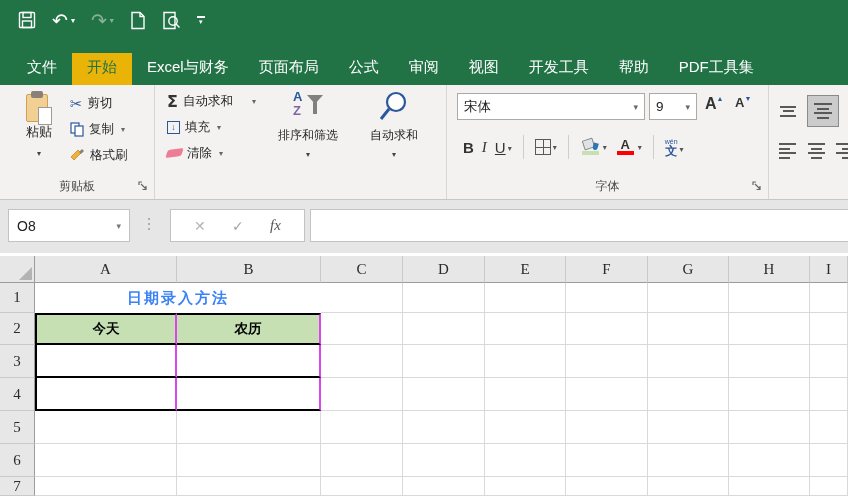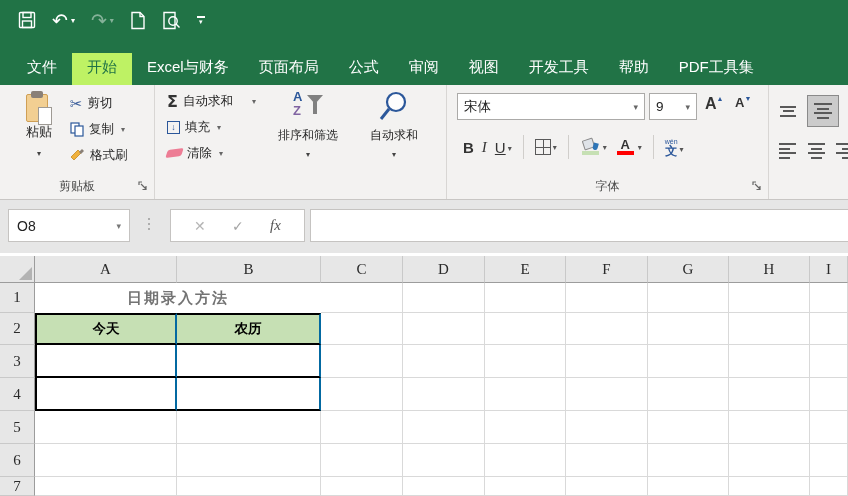--- a/index.html
+++ b/index.html
@@ -14,21 +14,21 @@
   .qat-arrow { font-size:8px; color:#fff; margin-left:3px; }
   .qat-undo, .qat-redo { font-size:19px; line-height:1; font-family:"DejaVu Sans",sans-serif; }
   .dim { opacity:.45; }
   .qat-more { display:flex; flex-direction:column; align-items:center; gap:1px; }
   .qat-more .bar { width:8px; height:1.5px; background:#fff; }
   .qat-more .arr { font-size:7px; color:#fff; line-height:5px; }
 
   
   .tabrow { height:45px; background:#217346; display:flex; align-items:flex-end; padding-left:12px; }
   .tab { color:#fff; font-size:15px; padding:5px 15px 8px; white-space:nowrap; cursor:default; }
-  .tab.active { background:#bef264; color:#217346; }
+  .tab.active { background:#eab308; color:#217346; }
 
   
   .ribbon { height:115px; background:#f3f2f1; border-bottom:1px solid #c8c6c4;
     display:flex; position:relative; }
   .rgroup { position:relative; height:100%; border-right:1px solid #d8d6d4; flex-shrink:0; }
   .rgroup-label { position:absolute; bottom:4px; left:0; right:0; text-align:center;
     font-size:12px; color:#4a4a4a; }
   .launcher { position:absolute; bottom:4px; right:6px; cursor:default; }
 
   .g-clip { width:155px; }
@@ -143,21 +143,21 @@
   .rh { background:#e7e7e7; border-right:1px solid #9c9c9c; border-bottom:1px solid #c9c9c9;
     display:flex; align-items:center; justify-content:center;
     font-family:"Liberation Serif","DejaVu Serif",serif; font-size:15px; color:#2a2a2a; }
   .cell { border-right:1px solid #d9d9d9; border-bottom:1px solid #d9d9d9; background:#fff; }
   .title-cell { grid-column:2/4; display:flex; align-items:center; justify-content:center;
     font-weight:bold; font-size:15px; letter-spacing:2px; border-right:none; border-bottom:none; }
   .tbl { border:none; }
   .green { display:flex; align-items:center; justify-content:center; font-weight:bold;
     font-size:13.5px; color:#000; }
   .bt { border-top:2px solid #000; } .bb { border-bottom:2px solid #000; }
-  .bl { border-left:2px solid #000; } .br { border-right:2px solid #0369a1; }
+  .bl { border-left:2px solid #000; } .br { border-right:2px solid #d946ef; }
 </style>
 </head>
 <body>
 
 <div class="titlebar">
   <span class="qat-btn">
     <svg width="18" height="18" viewBox="0 0 18 18" fill="none" stroke="#fff" stroke-width="1.4">
       <rect x="1.5" y="1.5" width="15" height="15" rx="1"></rect>
       <rect x="5" y="1.5" width="8" height="5"></rect>
       <rect x="4.5" y="10" width="9" height="6.5"></rect>
@@ -416,21 +416,21 @@
     <div class="ch">B</div>
     <div class="ch">C</div>
     <div class="ch">D</div>
     <div class="ch">E</div>
     <div class="ch">F</div>
     <div class="ch">G</div>
     <div class="ch">H</div>
     <div class="ch">I</div>
 
     <div class="rh">1</div>
-    <div class="cell title-cell" style="color:#737373">日期录入方法</div>
+    <div class="cell title-cell" style="color:#3b82f6">日期录入方法</div>
     <div class="cell"></div>
     <div class="cell"></div>
     <div class="cell"></div>
     <div class="cell"></div>
     <div class="cell"></div>
     <div class="cell"></div>
     <div class="cell"></div>
 
     <div class="rh">2</div>
     <div class="cell tbl green bt bl bb br" style="background:#c6e0b4">今天</div>

